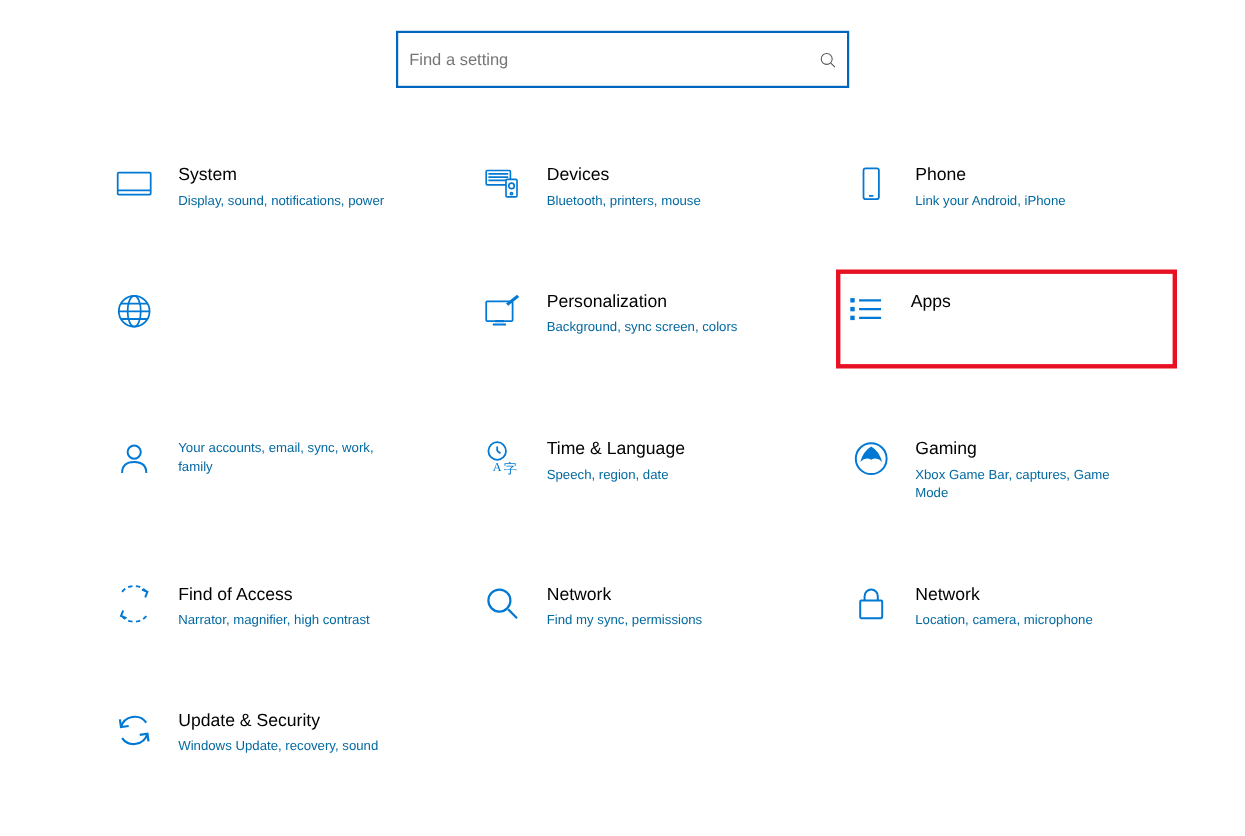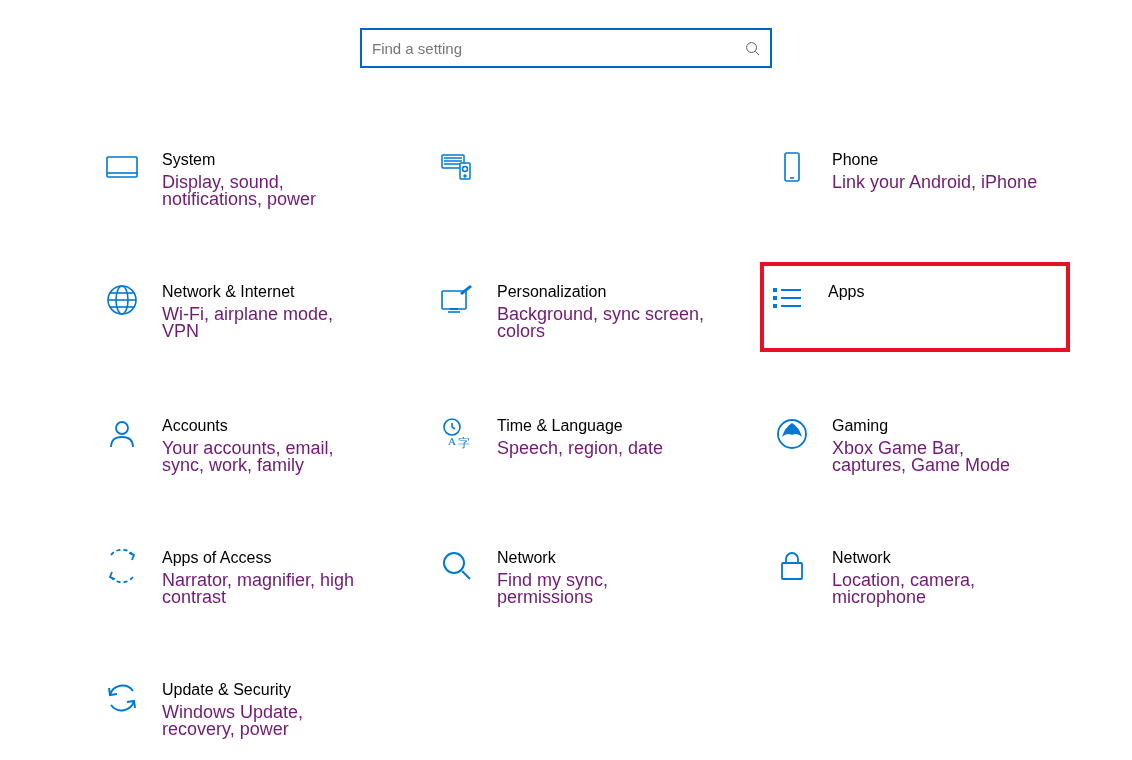--- a/index.html
+++ b/index.html
@@ -12,21 +12,21 @@
     width: 1132px;
     height: 760px;
     position: relative;
   }
   .search-wrap {
     position: absolute;
     top: 28px;
     left: 50%;
     transform: translateX(-50%);
     width: 412px;
-    height: 40px;
+    height: 52px;
     border: 2px solid #0067c0;
     display: flex;
     align-items: center;
     padding: 0 10px;
   }
   .search-input {
     flex: 1;
     border: none;
     outline: none;
     font-size: 15px;
@@ -78,22 +78,22 @@
   .tile-icon svg { width: 34px; height: 34px; }
   .tile-text { padding-top: 0; max-width: 210px; }
   .tile-title {
     font-size: 16px;
     font-weight: 400;
     color: #000;
     margin-bottom: 4px;
     line-height: 20px;
   }
   .tile-desc {
-    font-size: 18px;
-    color: #701a75;
+    font-size: 12px;
+    color: #0369a1;
     line-height: 17px;
     font-weight:400;
   }
 </style>
 </head>
 <body>
 
 <div class="search-wrap">
   <input class="search-input" type="text" placeholder="Find a setting" style="">
   <span class="search-icon">
@@ -124,20 +124,24 @@
       <svg viewBox="0 0 34 34" fill="none" stroke="#0078d4" stroke-width="1.5">
         <rect x="2" y="4" width="22" height="13" rx="1"></rect>
         <line x1="4" y1="7" x2="22" y2="7"></line>
         <line x1="4" y1="10" x2="22" y2="10"></line>
         <line x1="4" y1="13" x2="22" y2="13"></line>
         <rect x="20" y="12" width="10" height="16" rx="1" fill="#fff"></rect>
         <circle cx="25" cy="18" r="2.5"></circle>
         <circle cx="25" cy="25" r="1"></circle>
       </svg>
     </div>
+    <div class="tile-text">
+      <div class="tile-title">Devices</div>
+      <div class="tile-desc">Bluetooth, printers, mouse</div>
+    </div>
   </div>
 
   <div class="tile">
     <div class="tile-icon">
       <svg viewBox="0 0 34 34" fill="none" stroke="#0078d4" stroke-width="1.6">
         <rect x="10" y="2" width="14" height="28" rx="2"></rect>
         <line x1="15" y1="27" x2="19" y2="27"></line>
       </svg>
     </div>
     <div class="tile-text">
@@ -148,24 +152,20 @@
 
   <div class="tile">
     <div class="tile-icon">
       <svg viewBox="0 0 34 34" fill="none" stroke="#0078d4" stroke-width="1.6">
         <circle cx="17" cy="17" r="14"></circle>
         <ellipse cx="17" cy="17" rx="6" ry="14"></ellipse>
         <line x1="3" y1="17" x2="31" y2="17"></line>
         <line x1="5" y1="10" x2="29" y2="10"></line>
         <line x1="5" y1="24" x2="29" y2="24"></line>
       </svg>
-    </div>
-    <div class="tile-text">
-      <div class="tile-title">Network &amp; Internet</div>
-      <div class="tile-desc">Wi-Fi, airplane mode, VPN</div>
     </div>
   </div>
 
   <div class="tile">
     <div class="tile-icon">
       <svg viewBox="0 0 34 34" fill="none" stroke="#0078d4" stroke-width="1.6">
         <rect x="2" y="8" width="24" height="18" rx="1"></rect>
         <line x1="10" y1="26" x2="18" y2="26" stroke-width="2"></line>
         <line x1="8" y1="29" x2="20" y2="29"></line>
         <path d="M20 10 L30 2 L32 4 L22 12 Z" fill="#0078d4" stroke="none"></path>
@@ -194,21 +194,20 @@
   </div>
 
   <div class="tile">
     <div class="tile-icon">
       <svg viewBox="0 0 34 34" fill="none" stroke="#0078d4" stroke-width="1.8">
         <circle cx="17" cy="11" r="6"></circle>
         <path d="M6 30 Q6 20 17 20 Q28 20 28 30"></path>
       </svg>
     </div>
     <div class="tile-text">
-      <div class="tile-title">Accounts</div>
       <div class="tile-desc">Your accounts, email, sync, work, family</div>
     </div>
   </div>
 
   <div class="tile">
     <div class="tile-icon">
       <svg viewBox="0 0 34 34" fill="none" stroke="#0078d4" stroke-width="1.6">
         <circle cx="12" cy="10" r="8"></circle>
         <line x1="12" y1="6" x2="12" y2="10"></line>
         <line x1="12" y1="10" x2="15" y2="12"></line>
@@ -238,21 +237,21 @@
   <div class="tile">
     <div class="tile-icon">
       <svg viewBox="0 0 34 34" fill="none" stroke="#0078d4" stroke-width="1.8">
         <path d="M6 6 A14 14 0 0 1 28 6" stroke-dasharray="4 3"></path>
         <path d="M28 28 A14 14 0 0 1 6 28" stroke-dasharray="4 3"></path>
         <polyline points="24,4 29,6 27,11"></polyline>
         <polyline points="10,30 5,28 7,23"></polyline>
       </svg>
     </div>
     <div class="tile-text">
-      <div class="tile-title">Apps of Access</div>
+      <div class="tile-title">Find of Access</div>
       <div class="tile-desc">Narrator, magnifier, high contrast</div>
     </div>
   </div>
 
   <div class="tile">
     <div class="tile-icon">
       <svg viewBox="0 0 34 34" fill="none" stroke="#0078d4" stroke-width="2">
         <circle cx="14" cy="14" r="10"></circle>
         <line x1="22" y1="22" x2="30" y2="30"></line>
       </svg>
@@ -280,17 +279,17 @@
     <div class="tile-icon">
       <svg viewBox="0 0 34 34" fill="none" stroke="#0078d4" stroke-width="2">
         <path d="M28 10 A13 13 0 0 0 5 14"></path>
         <polyline points="4,7 5,14 12,13"></polyline>
         <path d="M6 24 A13 13 0 0 0 29 20"></path>
         <polyline points="30,27 29,20 22,21"></polyline>
       </svg>
     </div>
     <div class="tile-text">
       <div class="tile-title">Update &amp; Security</div>
-      <div class="tile-desc">Windows Update, recovery, power</div>
+      <div class="tile-desc">Windows Update, recovery, sound</div>
     </div>
   </div>
 
 </div>
 
 </body></html>

